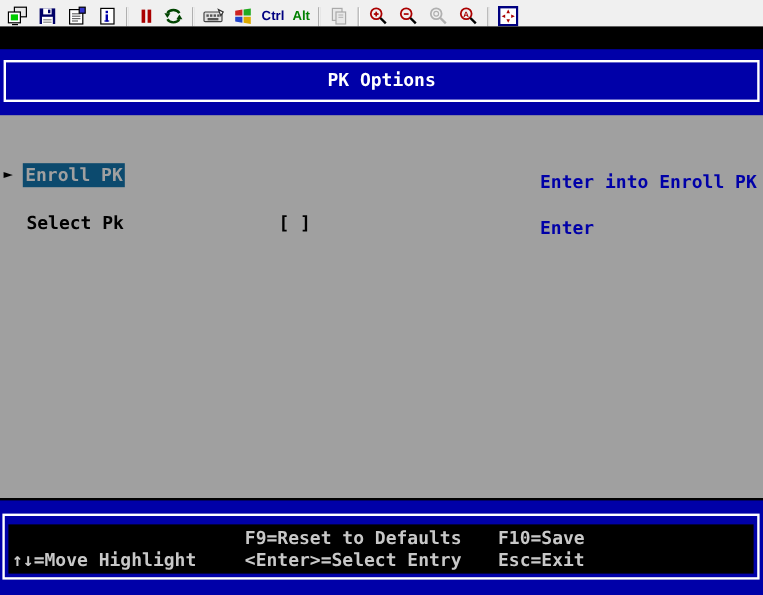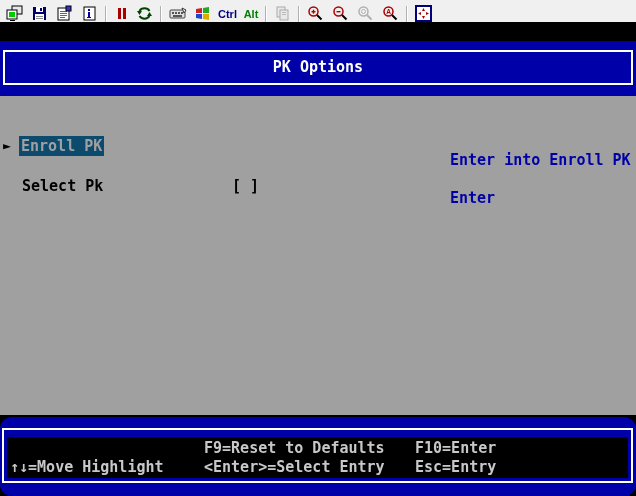--- a/index.html
+++ b/index.html
@@ -48,24 +48,24 @@
   }
   .menu-item.highlight{
     left:19px;top:40px;background:#0c4a6e;color:#a0a0a0;padding:0 2px;
   }
   .menu-item.plain{left:22px;top:80px;}
   .menu-value{
     position:absolute;left:232px;top:80px;height:20px;line-height:20px;
     font-size:15px;font-weight:bold;color:#000;white-space:pre;
   }
   .help-text{
-    position:absolute;left:450px;top:36px;width:184px;
+    position:absolute;left:450px;top:28px;width:184px;
     color:#0000a8;font-size:15px;font-weight:bold;line-height:19px;white-space:pre-line;
   }
-  .footer-band{position:absolute;top:395px;left:0;width:636px;height:79px;background:#0000a8;border-radius:12px;}
+  .footer-band{position:absolute;top:395px;left:0;width:636px;height:79px;background:#0000a8;}
   .footer-frame{
     position:absolute;left:2px;top:11px;width:631px;height:55px;
     border:2px solid #ffffff;box-sizing:border-box;
   }
   .footer-box{position:absolute;left:7px;top:20px;width:621px;height:41px;background:#000;}
   .hint{
     position:absolute;color:#c8c8c8;font-size:15px;font-weight:bold;
     height:15px;line-height:15px;white-space:pre;
   }
   .hint.r1{top:24px;} .hint.r2{top:43px;}
@@ -278,20 +278,20 @@
         <span>Enter</span>
       </div>
 
     </div>
 
     <div class="footer-band">
       <div class="footer-frame"></div>
       <div class="footer-box"></div>
 
       <span class="hint r1 c2">F9=Reset to Defaults</span>
-      <span class="hint r1 c3">F10=Enter</span>
+      <span class="hint r1 c3">F10=Save</span>
       <span class="hint r2 c2">&lt;Enter&gt;=Select Entry</span>
       <span class="hint r2 c1">↑↓=Move Highlight</span>
-      <span class="hint r2 c3">Esc=Entry</span>
+      <span class="hint r2 c3">Esc=Exit</span>
     </div>
 
   </div>
 </div>
 
 </body></html>

